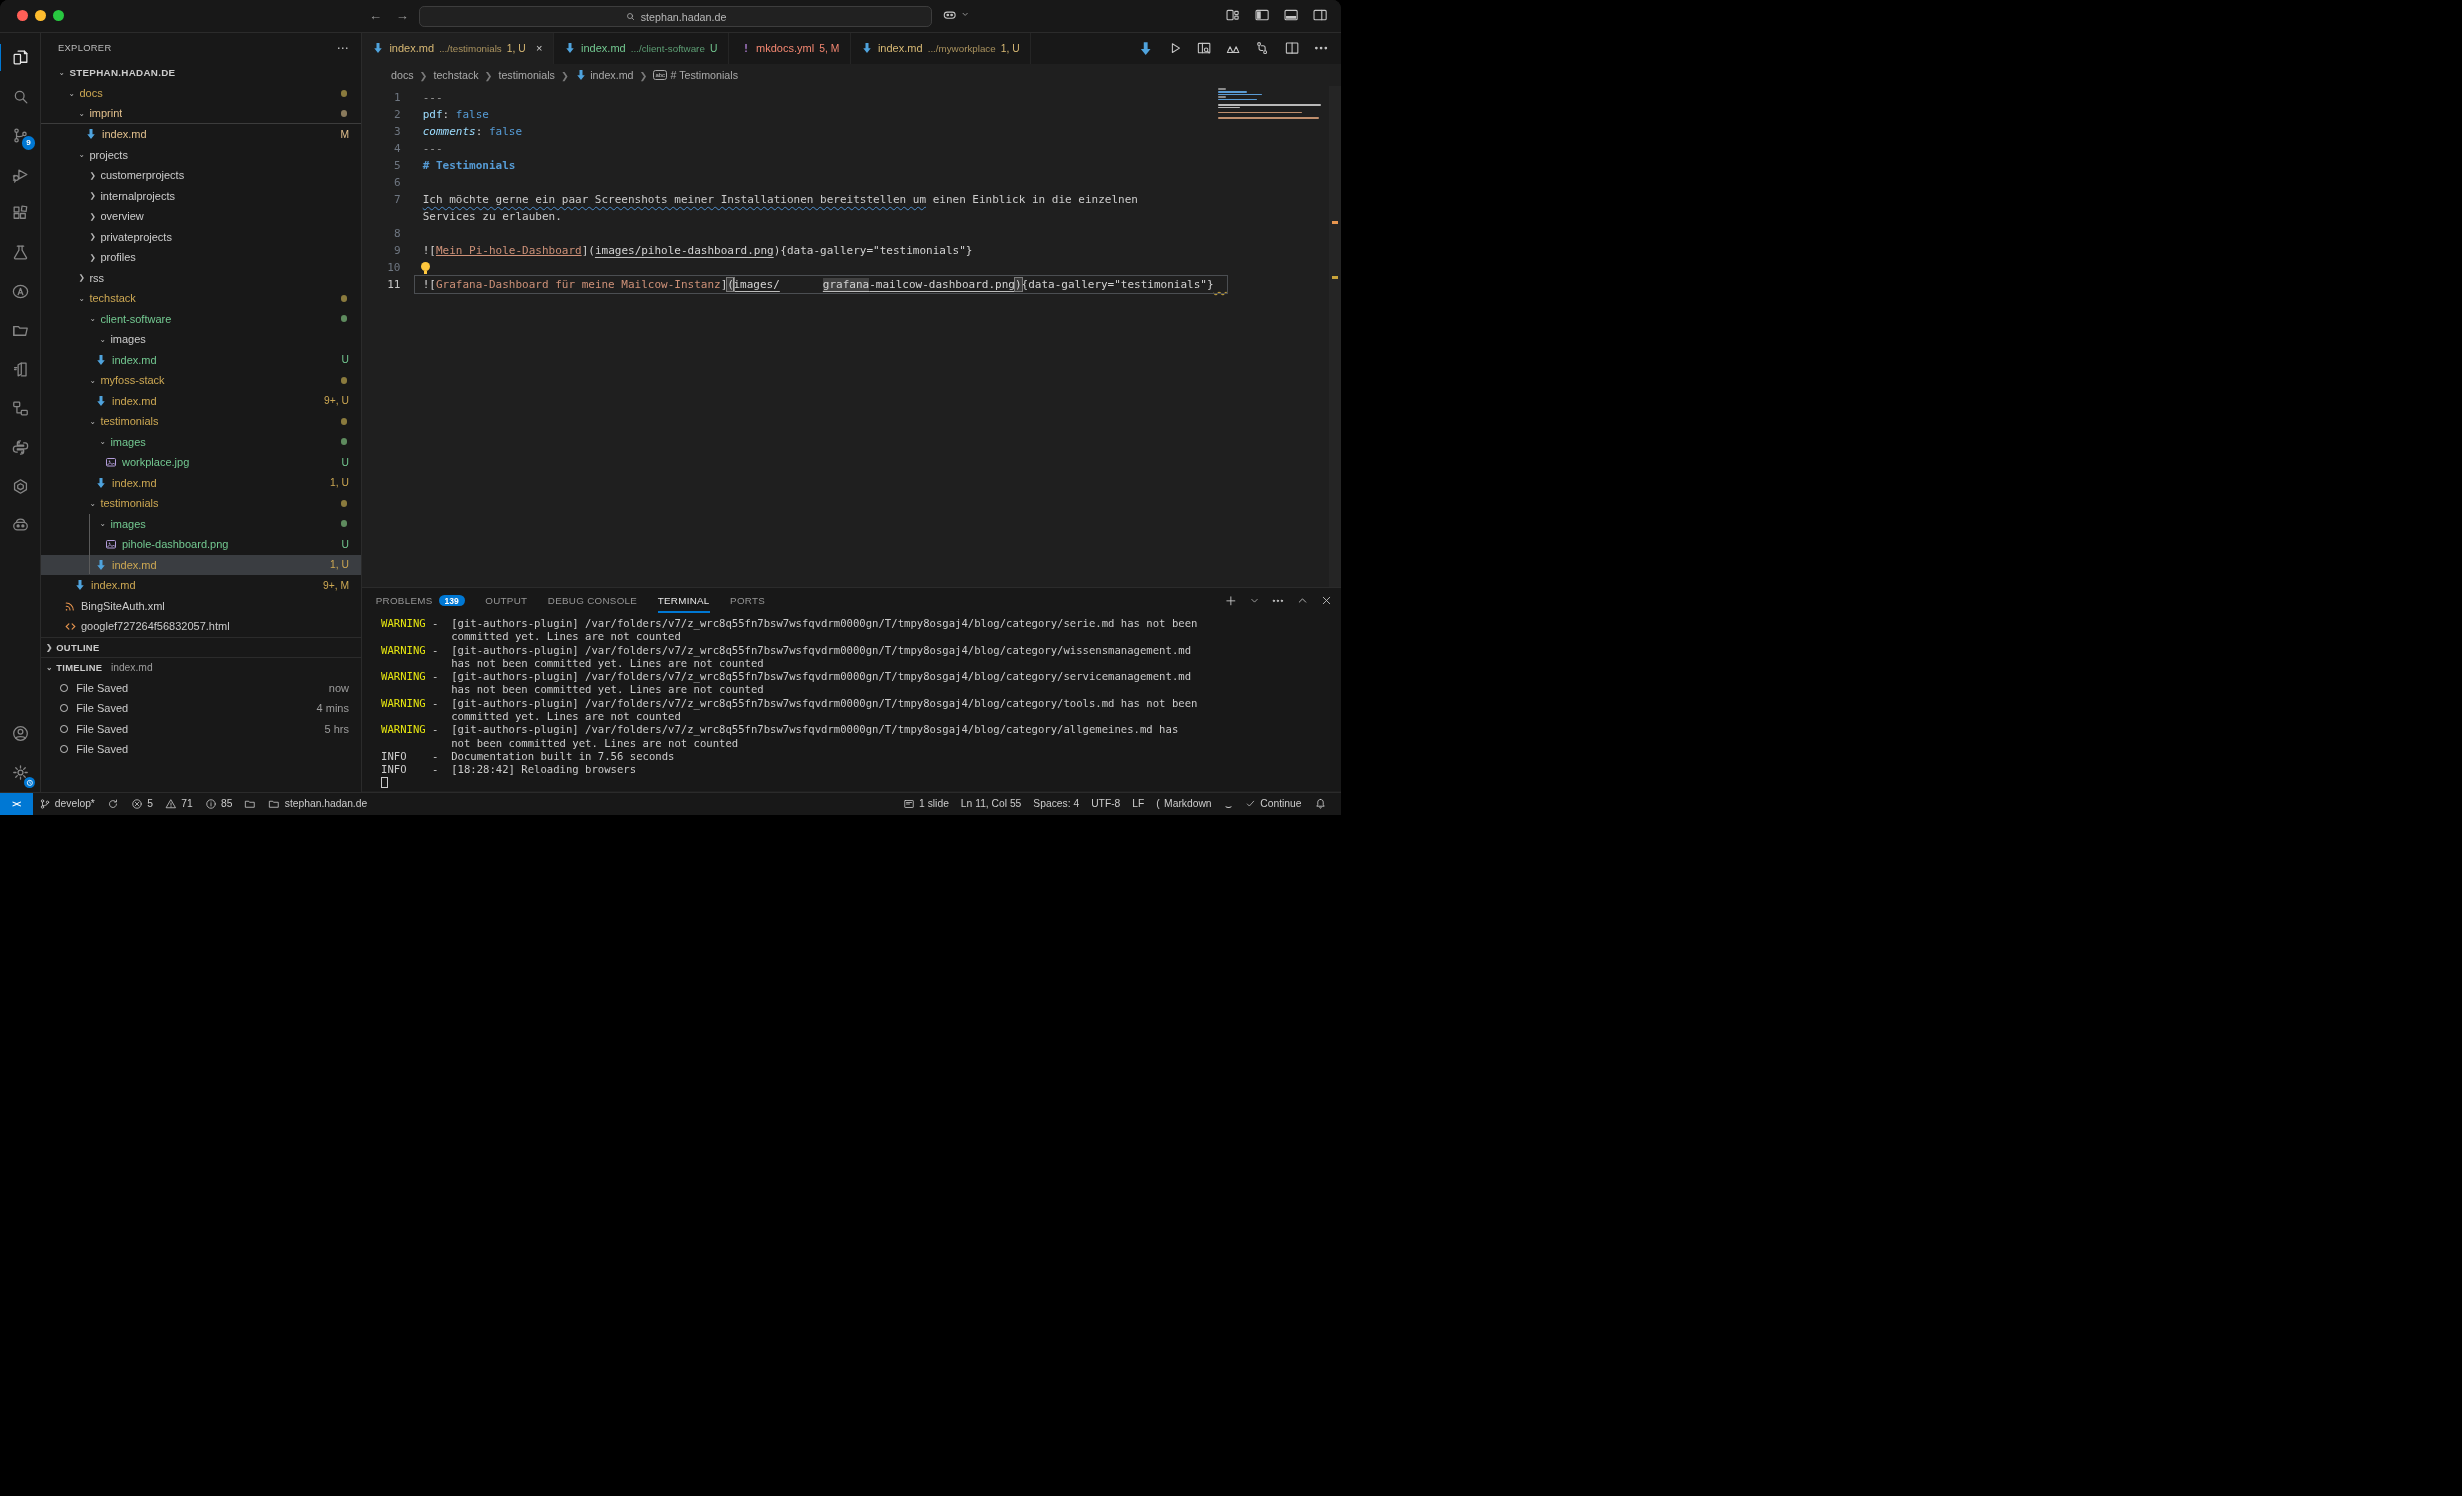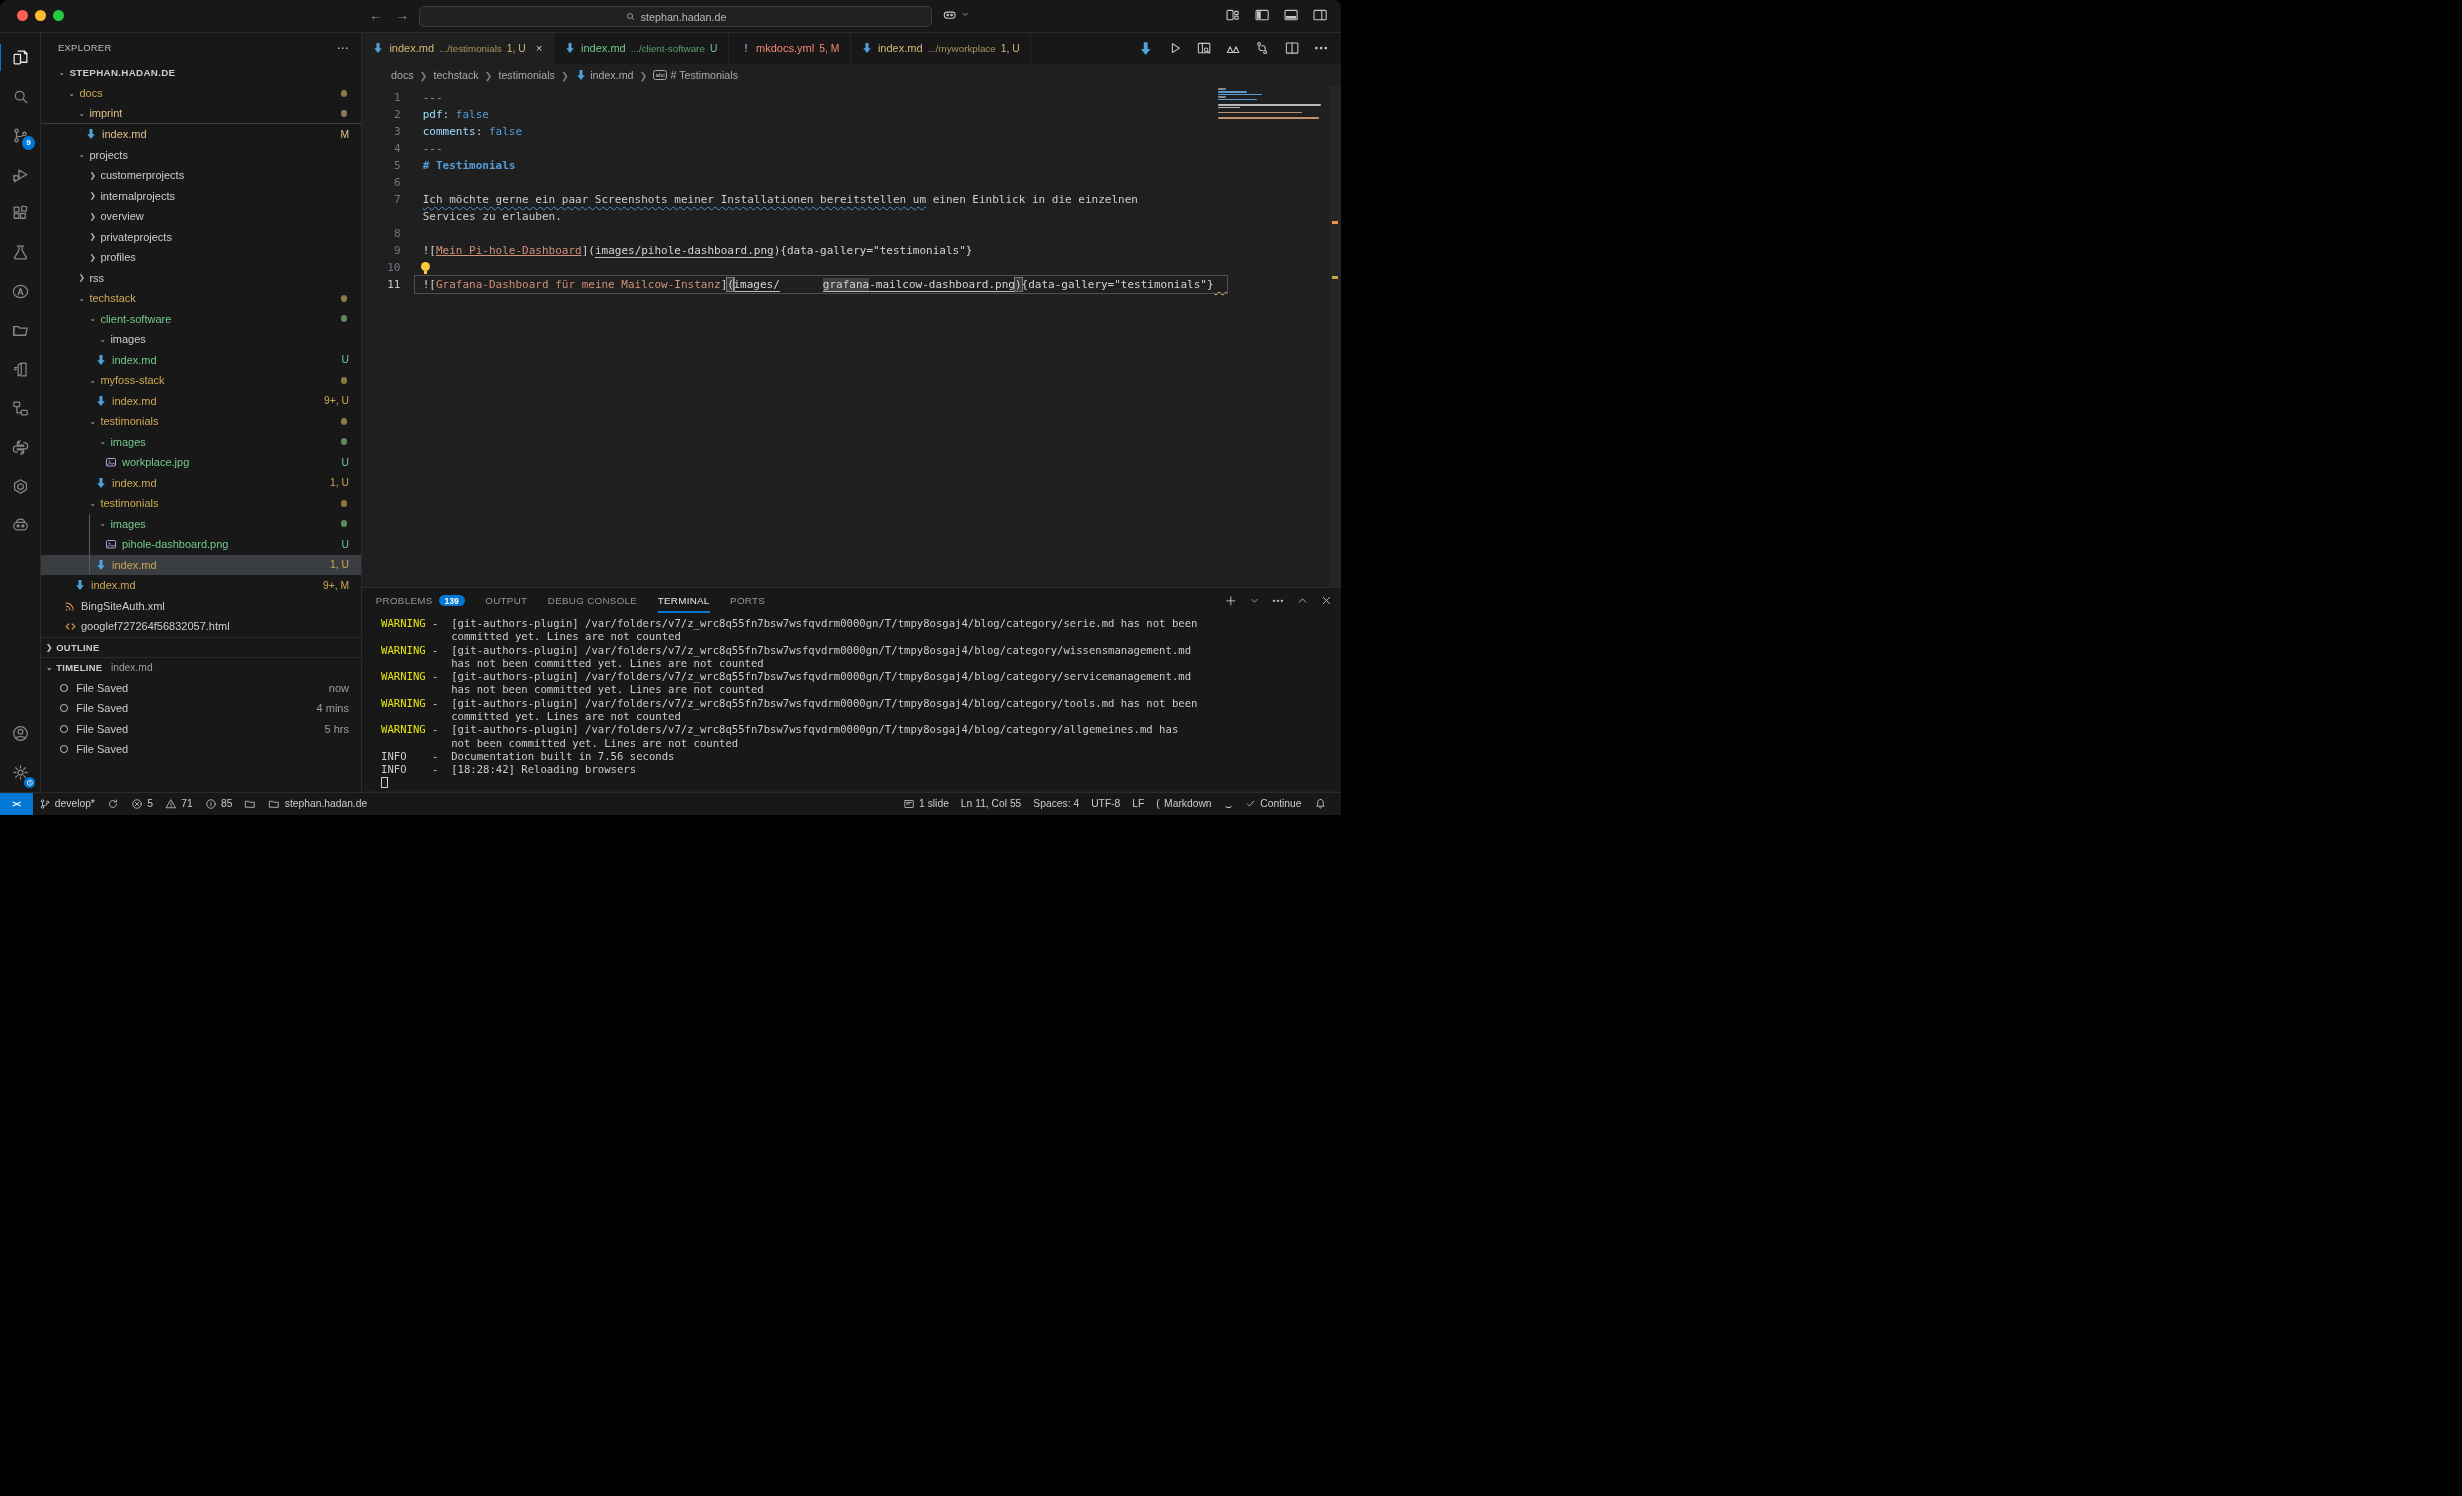--- a/index.html
+++ b/index.html
@@ -661,21 +661,21 @@
             <div class="cline">
               <span class="gut">1</span>
               <span class="ctext"><span style="color: rgb(154, 154, 154);">---</span></span>
             </div>
             <div class="cline">
               <span class="gut">2</span>
               <span class="ctext"><span style="color: rgb(156, 220, 254);">pdf</span><span style="color: rgb(204, 204, 204);">: </span><span style="color: rgb(86, 156, 214);">false</span></span>
             </div>
             <div class="cline">
               <span class="gut">3</span>
-              <span class="ctext"><span style="color: rgb(156, 220, 254);">comments</span><span style="color: rgb(204, 204, 204);">: </span><span style="color: rgb(86, 156, 214);">false</span></span>
+              <span class="ctext"><span style="color: rgb(156, 220, 254); font-style: italic;">comments</span><span style="color: rgb(204, 204, 204);">: </span><span style="color: rgb(86, 156, 214);">false</span></span>
             </div>
             <div class="cline">
               <span class="gut">4</span>
               <span class="ctext"><span style="color: rgb(154, 154, 154);">---</span></span>
             </div>
             <div class="cline">
               <span class="gut">5</span>
               <span class="ctext"><span style="color: rgb(86, 156, 214); font-weight: bold;"># Testimonials</span></span>
             </div>
             <div class="cline">

